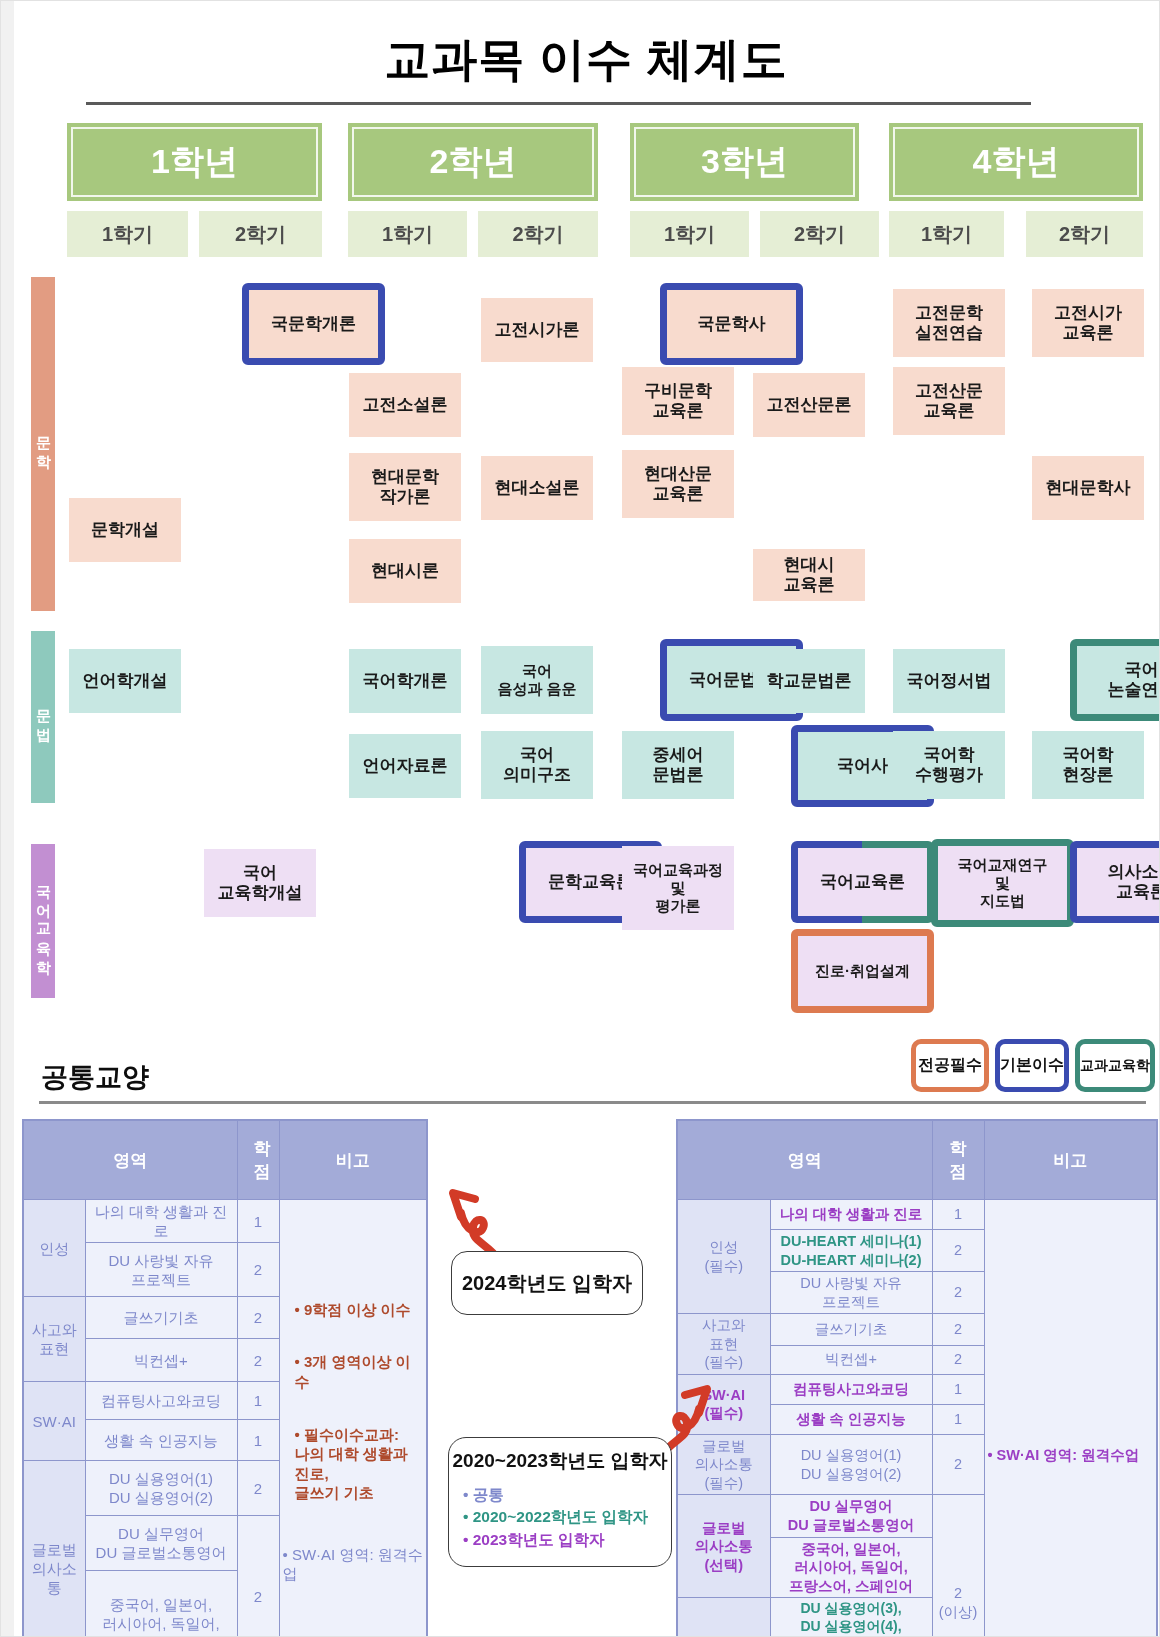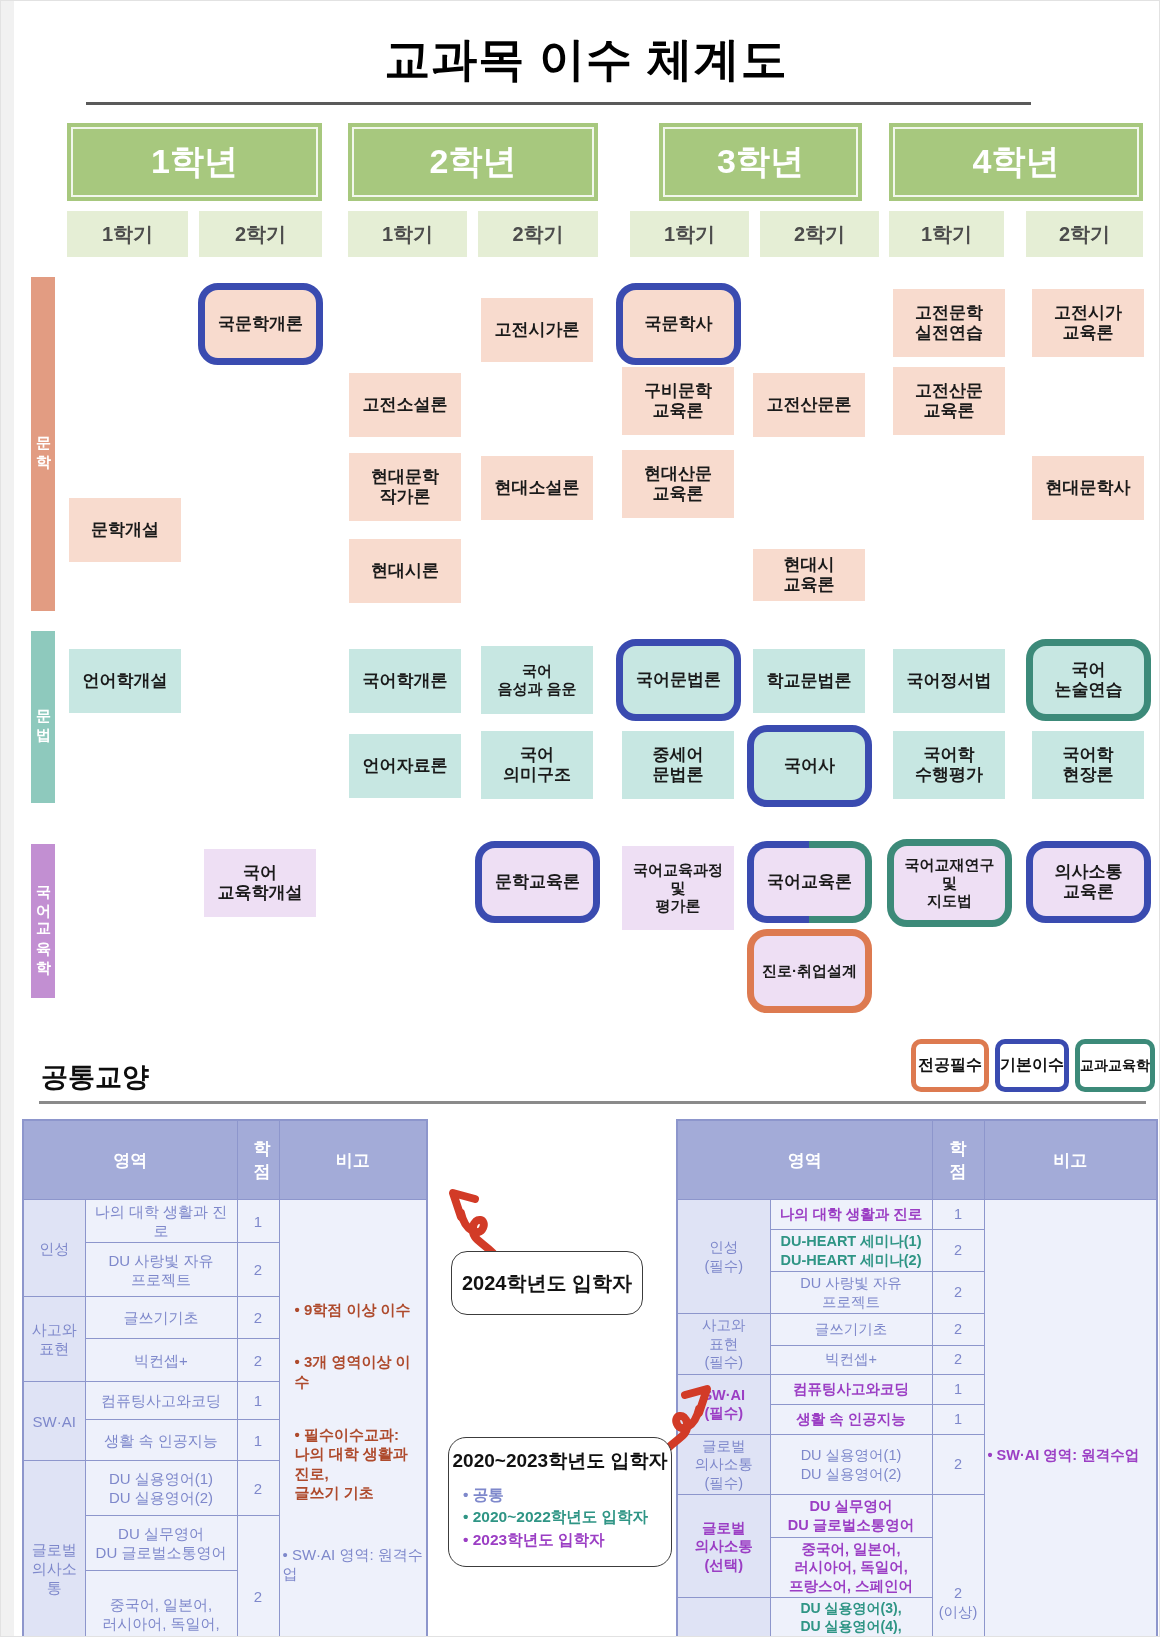--- a/index.html
+++ b/index.html
@@ -30,21 +30,21 @@
   .track.lit-bar{background:#e29c82;}
   .track.gram-bar{background:#8ec9bd;}
   .track.edu-bar{background:#c28fd2;}
   
   .course{position:absolute; width:112px; height:64px;
     display:flex; align-items:center; justify-content:center; text-align:center;
     font-weight:800; font-size:17px; line-height:1.18; color:#1a1a1a; white-space:pre-line;}
   .lit{background:#f8dbce;}
   .gram{background:#c7e7e2;}
   .edu{background:#eedff4;}
-  .bordered{border-radius:20px; width:125px; height:82px;}
+  .bordered{border-radius:6px; width:143px; height:82px;margin-left:44px;}
   .b-blue{border:7px solid #3a4bb0;}
   .b-green{border:7px solid #3c8a79;}
   .b-orange{border:7px solid #dd7a50;}
   .b-split{border:7px solid transparent;
     background-image:linear-gradient(#eedff4,#eedff4),linear-gradient(90deg,#3a4bb0 50%,#3c8a79 50%);
     background-origin:border-box; background-clip:padding-box,border-box;}
   .small{font-size:15px;}
   
   .legend-box{position:absolute; top:1038px; height:53px; background:#fff;
     border-radius:10px; display:flex; align-items:center; justify-content:center;
@@ -79,21 +79,21 @@
 </head>
 <body>
 
 <div class="page">
 
   <div class="main-title">교과목 이수 체계도</div>
   <div class="title-rule"></div>
 
   <div class="year" style="left:66px;width:255px">1학년</div>
   <div class="year" style="left:347px;width:250px">2학년</div>
-  <div class="year" style="left:658px;width:203px">3학년</div>
+  <div class="year" style="left:629px;width:229px">3학년</div>
   <div class="year" style="left:888px;width:254px">4학년</div>
 
   <div class="sem" style="left:66px;width:121px">1학기</div>
   <div class="sem" style="left:198px;width:123px">2학기</div>
   <div class="sem" style="left:347px;width:119px">1학기</div>
   <div class="sem" style="left:477px;width:120px">2학기</div>
   <div class="sem" style="left:629px;width:119px">1학기</div>
   <div class="sem" style="left:759px;width:119px">2학기</div>
   <div class="sem" style="left:888px;width:115px">1학기</div>
   <div class="sem" style="left:1025px;width:117px">2학기</div>

